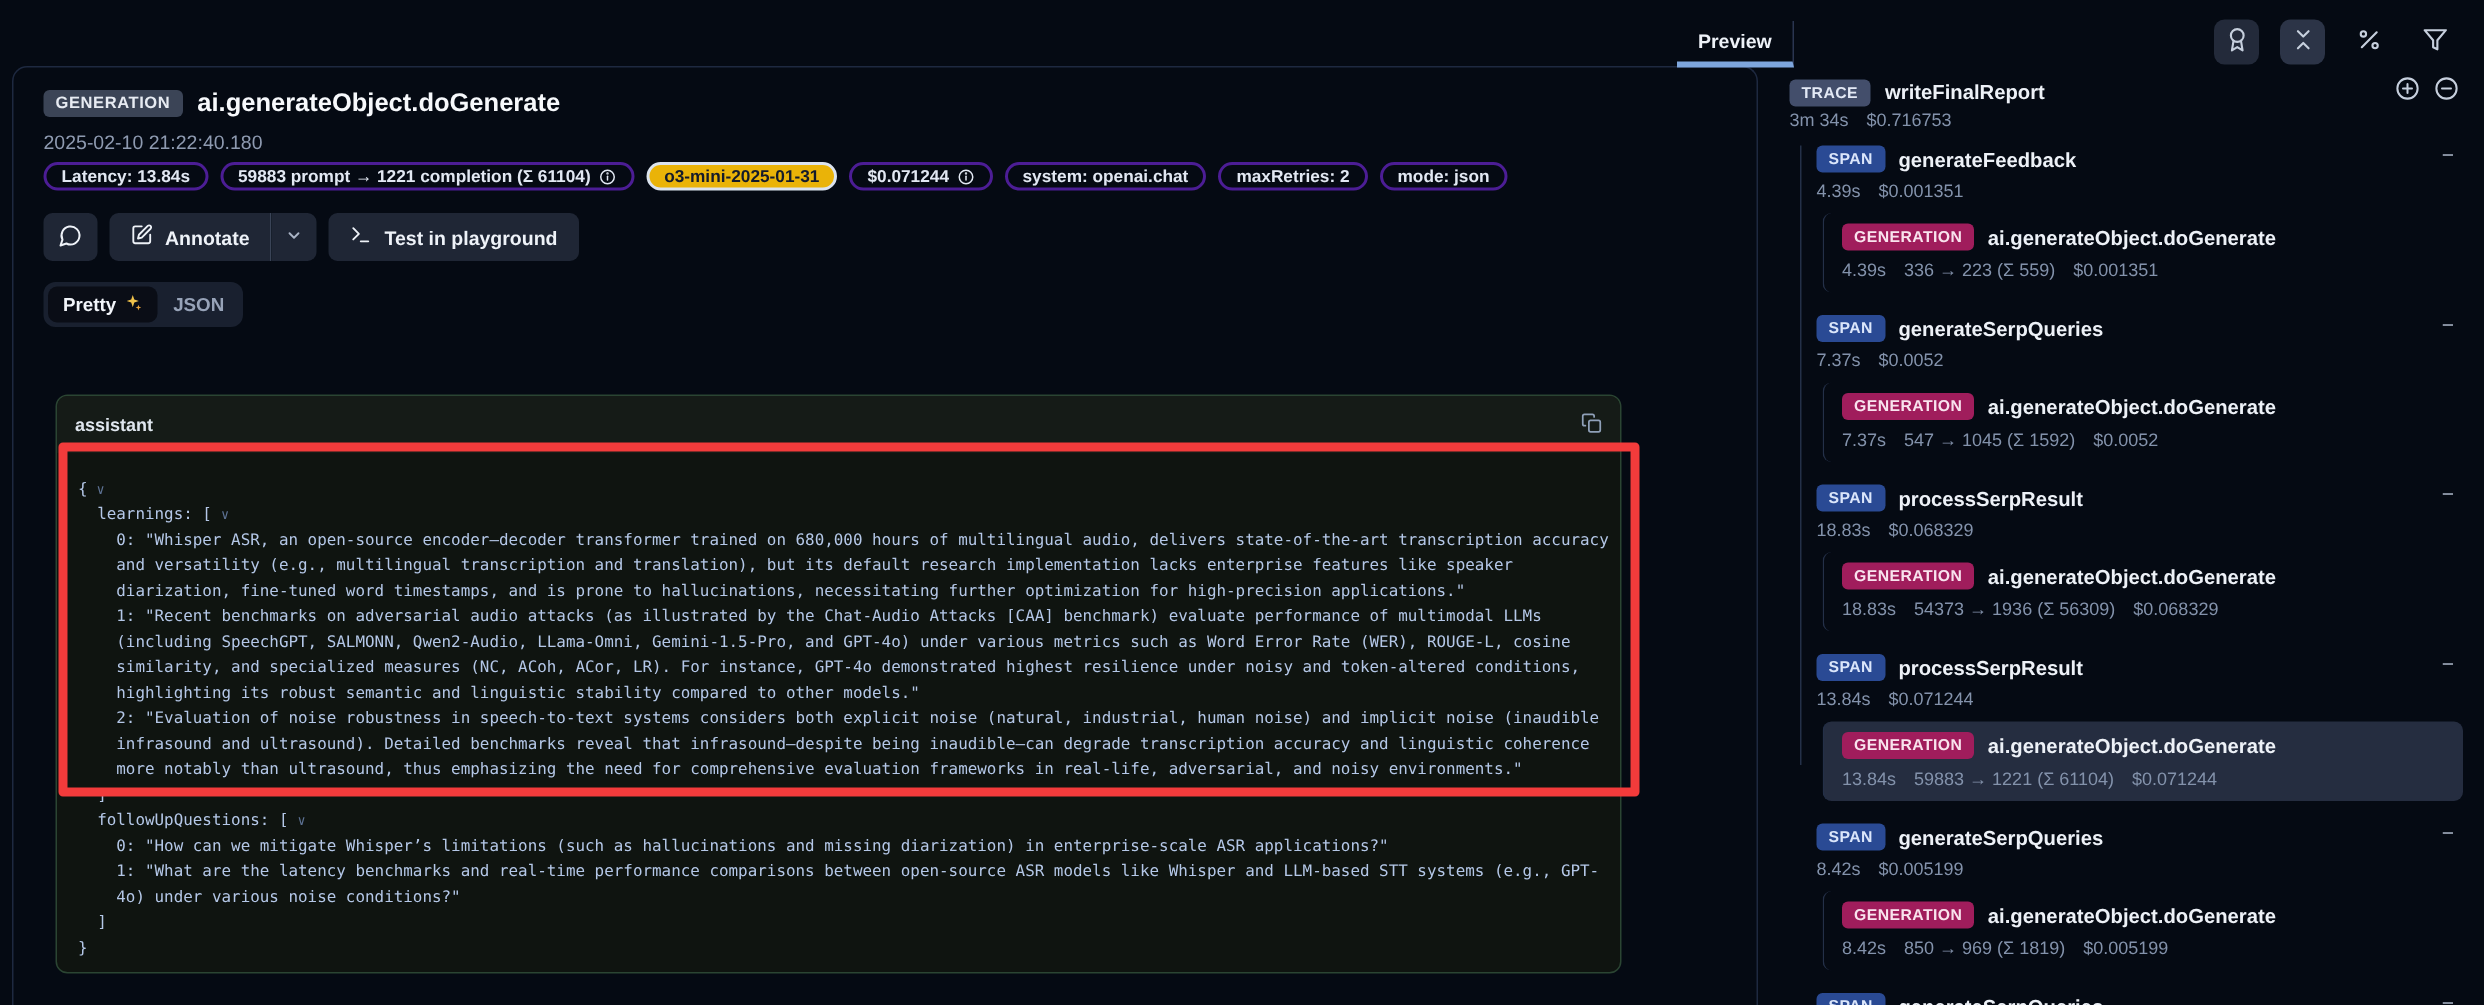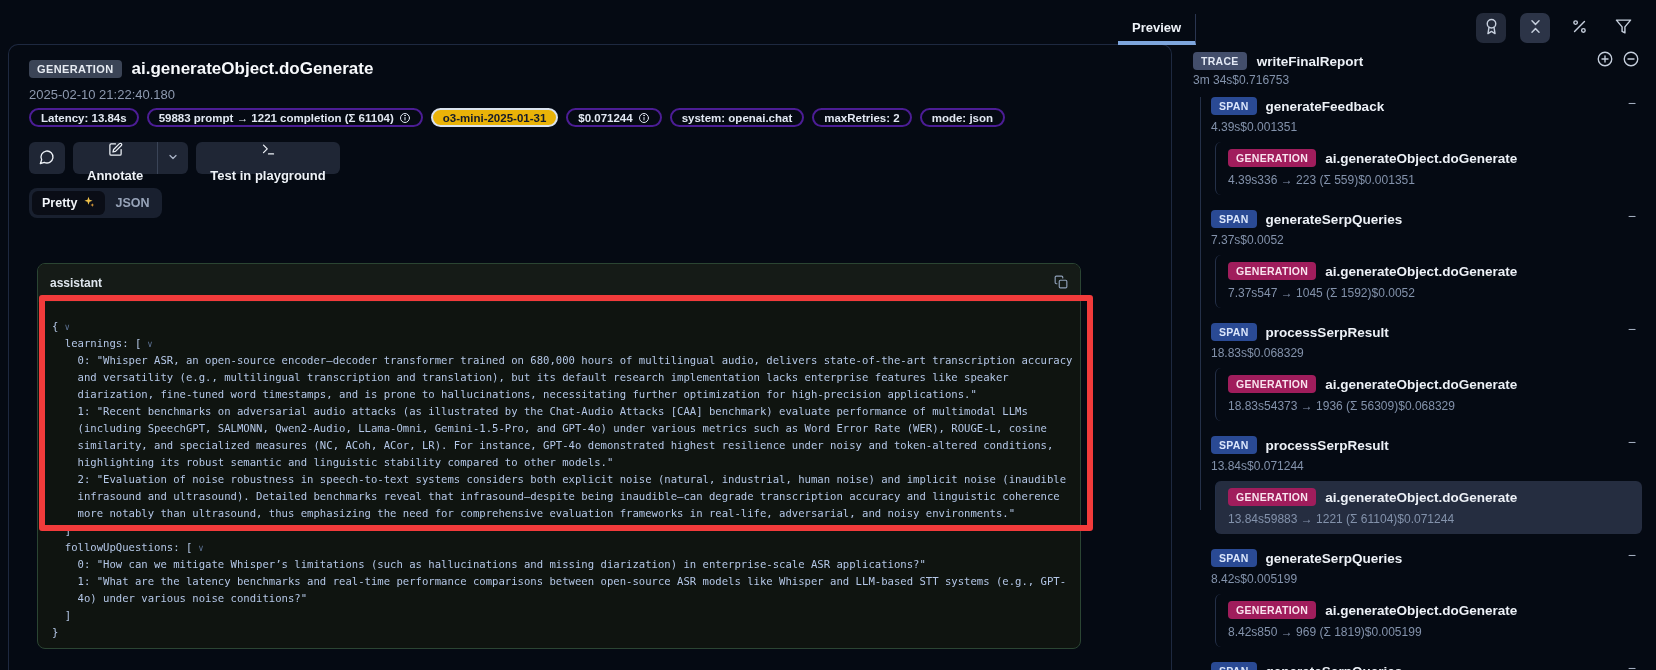--- a/index.html
+++ b/index.html
@@ -36,21 +36,20 @@
     font-size:11.5px; font-weight:600; color:#e2e8f3; white-space:nowrap;
   }
   .pill.solid-light { background:#eab308; border-color:#dbe3ee; color:#141b2b; }
   .pill svg { display:block; }
   .toolbar { position:absolute; left:20px; top:97px; display:flex; gap:8px; align-items:center; }
   .btn {
     height:32px; background:#1f2635; border:none; border-radius:6px;
     display:flex; align-items:center; gap:8px; padding:0 14px;
     font-size:13px; font-weight:600; color:#eef2f8; cursor:pointer;
     font-family:inherit;
-    flex-direction:column;
   }
   .btn.icon-only { width:36px; padding:0; justify-content:center; }
   .split { display:flex; }
   .split .btn.main { border-radius:6px 0 0 6px; border-right:1px solid #3a4457; }
   .split .btn.drop { border-radius:0 6px 6px 0; width:30px; padding:0; justify-content:center; }
   .view-tabs {
     position:absolute; left:20px; top:143px; height:30px; background:#19202f;
     border-radius:8px; padding:3px; display:flex; align-items:center;
   }
   .vtab { height:24px; display:flex; align-items:center; gap:5px; padding:0 10px;
@@ -87,21 +86,21 @@
   }
   .side-icon-btn.bg1 { background:#232a3a; }
   .side-icon-btn.bg2 { background:#2c3447; }
   .trace-row { position:absolute; left:0; top:50px; right:8px; display:flex; align-items:center; gap:10px; }
   .badge { font-size:10.5px; font-weight:700; letter-spacing:.3px; padding:3px 8px; border-radius:4px; white-space:nowrap; }
   .badge-trace { background:#434e6b; color:#e3e9f5; }
   .badge-span { background:#2a4a94; color:#dbe6fb; }
   .badge-gen { background:#a01d5c; color:#f9e3ee; }
   .node-name { font-size:13.5px; font-weight:600; color:#edf1f7; white-space:nowrap; }
   .trace-actions { margin-left:auto; display:flex; gap:8px; color:#c6cfdd; }
-  .metrics { font-size:12px; color:#8392ab; display:flex; white-space:nowrap; }
+  .metrics { font-size:12px; color:#8392ab; display:flex; gap:12px; white-space:nowrap; }
   .trace-metrics { position:absolute; left:0; top:73px; }
   .spans { position:absolute; left:0; top:95px; right:0; bottom:0; padding-left:18px; }
   .spans::before { content:""; position:absolute; left:7px; top:2px; bottom:0; width:1px; background:#243048; }
   .span-block { margin-bottom:13px; }
   .span-row { position:relative; display:flex; align-items:center; gap:9px; height:22px; padding-right:30px; cursor:pointer; }
   .collapse-toggle { position:absolute; right:12px; top:0; color:#aab4c6; font-size:14px; cursor:pointer; }
   .span-metrics { margin-top:3px; height:16px; }
   .gen-block { margin-left:4px; margin-right:6px; margin-top:6px; border-left:1px solid #243048;
     padding:5px 8px 6px 12px; border-radius:6px; cursor:pointer; }
   .gen-block.selected { background:#252d40; }

